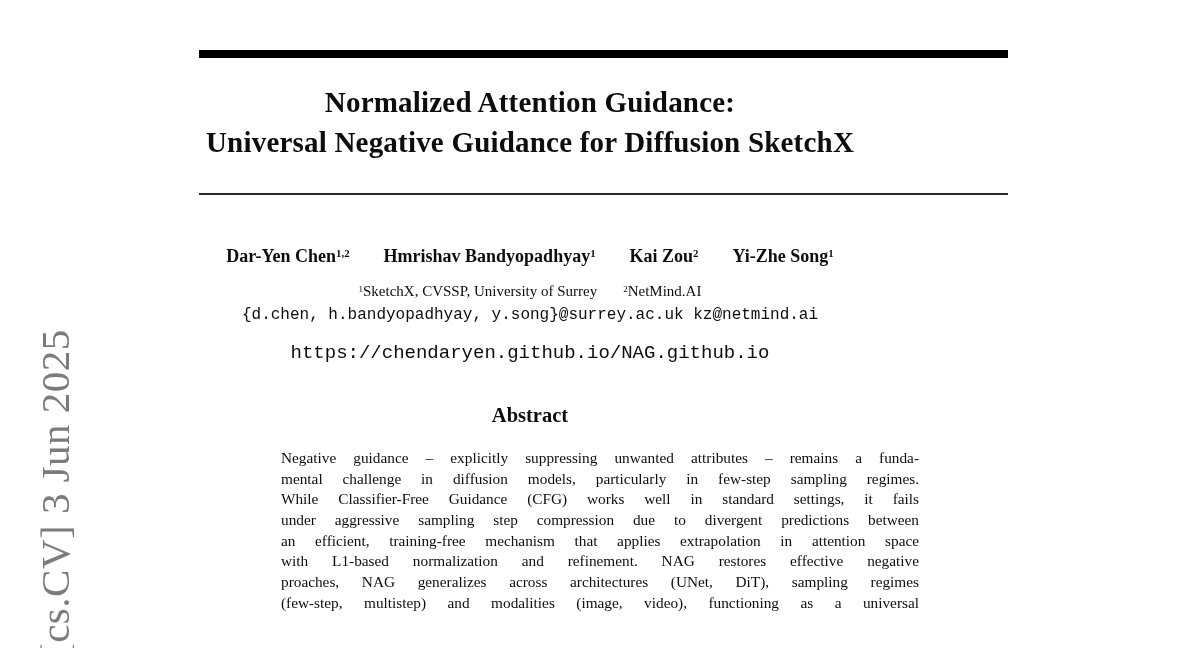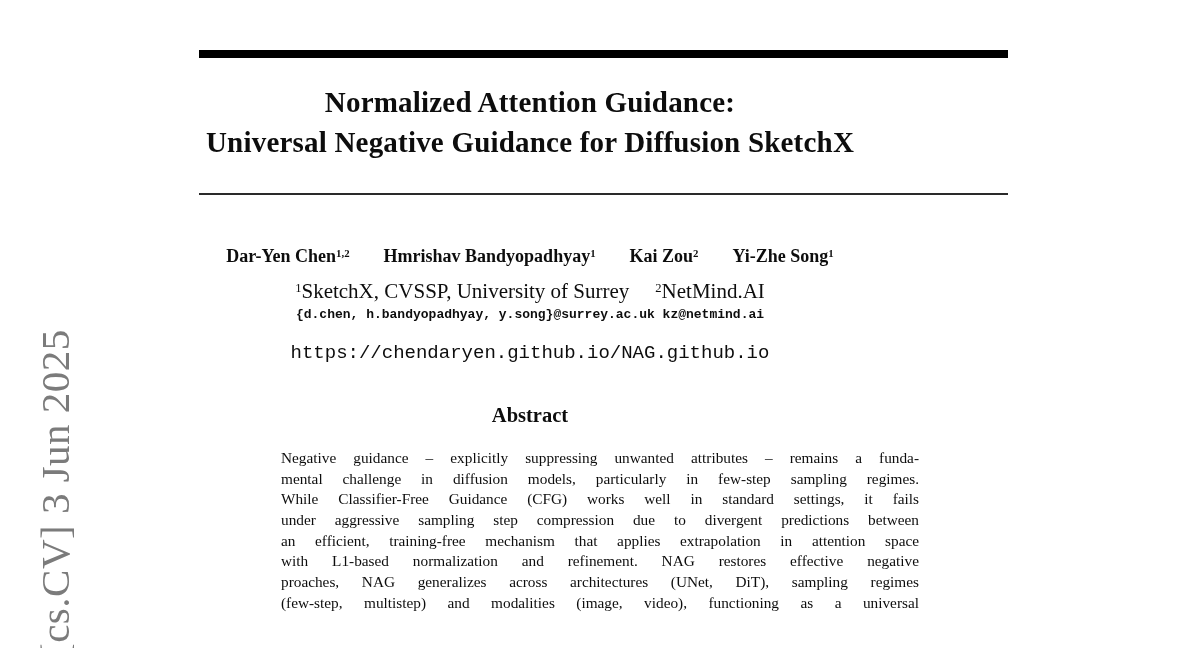--- a/index.html
+++ b/index.html
@@ -31,25 +31,25 @@
   sup {
     font-size: 60%;
     vertical-align: baseline;
     position: relative;
     top: -0.45em;
     font-weight: normal;
     text-align: right;
   }
   .authors-line sup { font-weight: bold; }
 
-  .affils-line { top: 281px; font-size: 21px; line-height: 20px; }
+  .affils-line { top: 281px; font-size: 15px; line-height: 20px; }
   .affil + .affil { margin-left: 26px; }
 
   .mono { font-family: "Liberation Mono", monospace; }
-  .emails-line { top: 306px; font-size: 13px; line-height: 18px; letter-spacing: 0px; font-weight: bold; }
+  .emails-line { top: 306px; font-size: 16px; line-height: 18px; letter-spacing: 0px; }
   .url-line    { top: 344px; font-size: 19px; line-height: 18px; }
 
   .abstract-heading { top: 404px; font-size: 20.5px; font-weight: bold; line-height: 22px; }
 
   .abstract-body {
     left: 281px; top: 448px; width: 638px;
     font-size: 15.3px; line-height: 20.7px;
   }
   .abs-line {
     text-align: justify;

